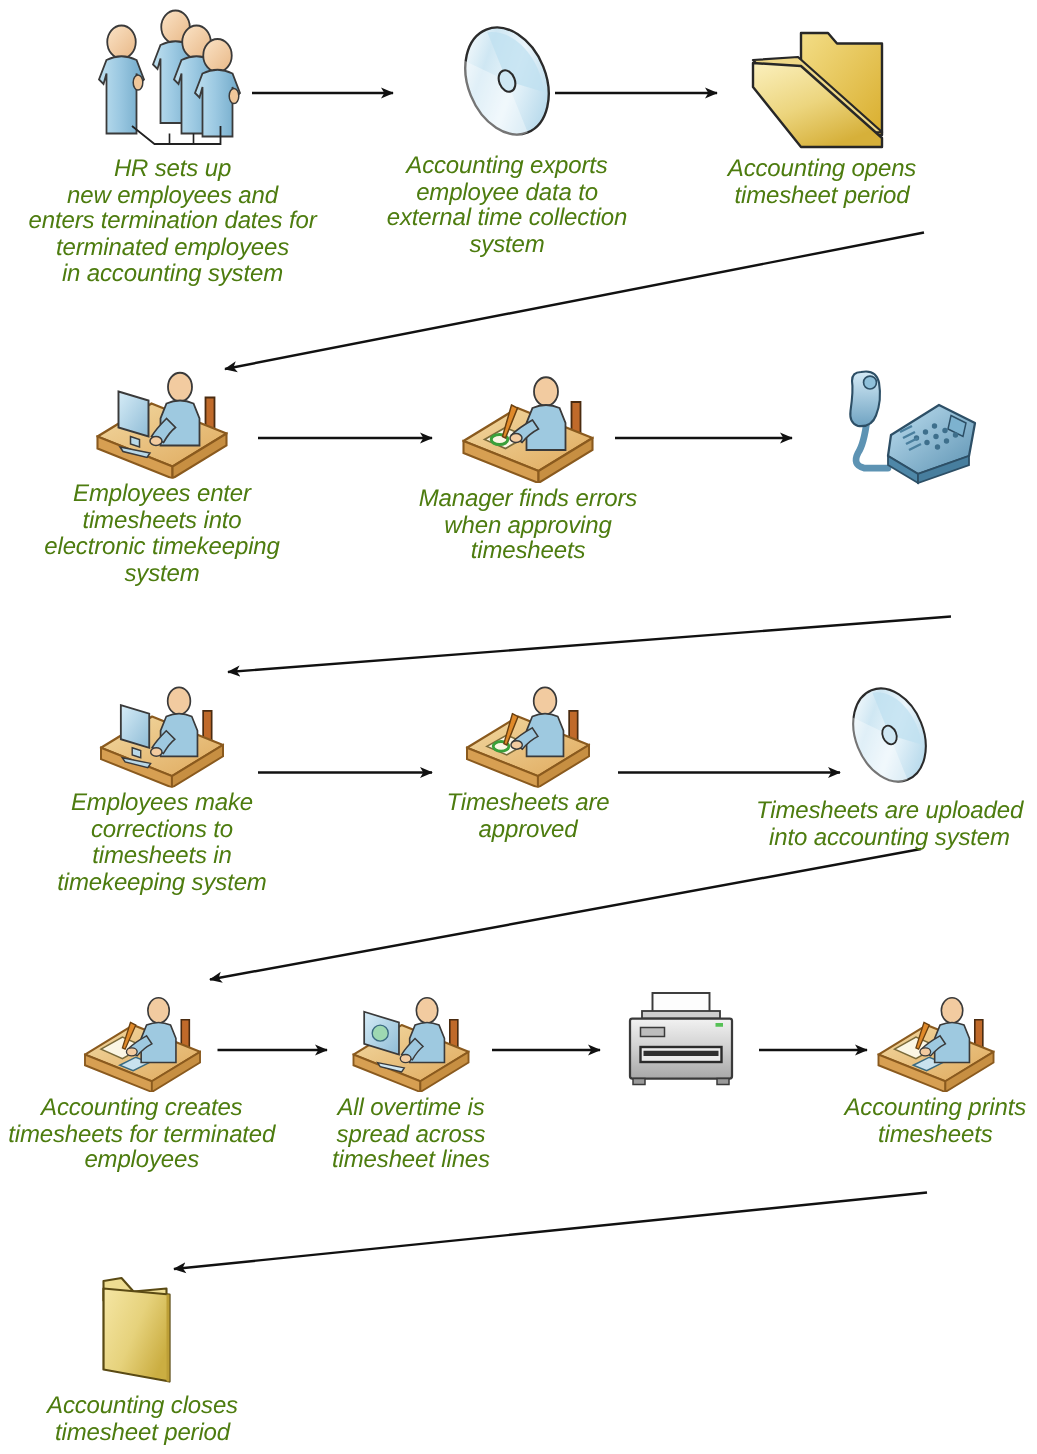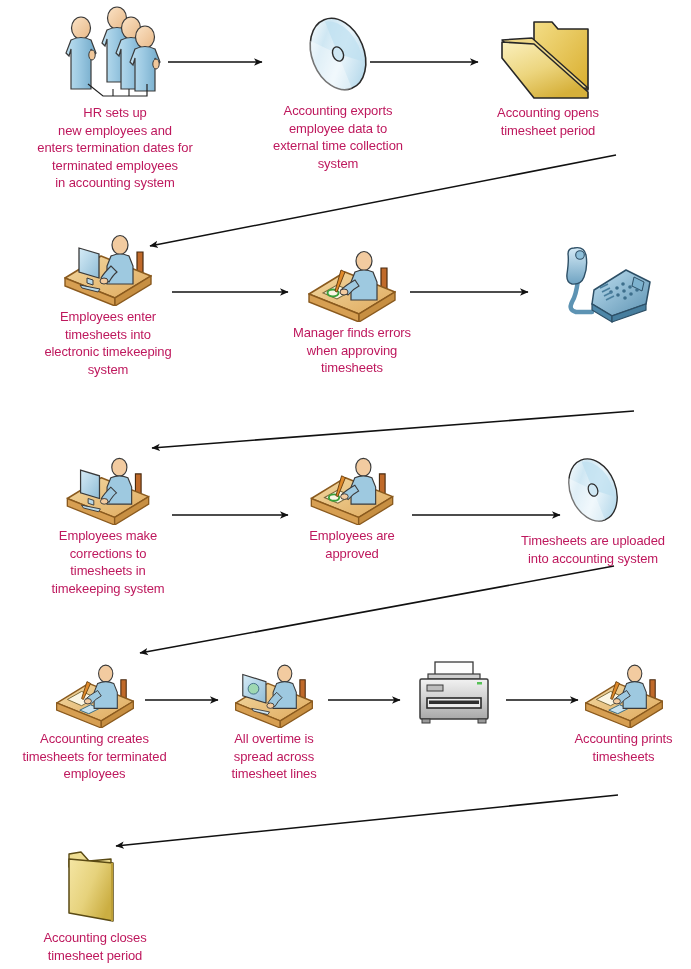--- a/index.html
+++ b/index.html
@@ -20,26 +20,27 @@
   }
   .node {
     position: absolute;
     text-align: center;
   }
   .node-icon {
     display: block;
     margin: 0 auto;
   }
   .node-label {
-    font-size: 13px;
+    font-size: 16px;
     line-height: 17.5px;
-    color: #be185d;
+    color: #4d7c0f;
     white-space: pre-line;
     margin-top: 2px;
     letter-spacing: -0.1px;
+    font-style: italic;
   }
   .arrow-layer {
     position: absolute;
     left: 0;
     top: 0;
     width: 691px;
     height: 969px;
     pointer-events: none;
   }
   .icon-wrap { position: relative; display:block; }
@@ -196,21 +197,21 @@
 
         <path d="M10,30 L40,28 L96,78 L60,80 Z" fill="#efd887" stroke="#272727" stroke-width="1.5" stroke-linejoin="round"></path>
 
         <path d="M10,32 L42,34 L96,82 L96,88 L42,88 L10,48 Z" fill="url(#folFront)" stroke="#272727" stroke-width="1.6" stroke-linejoin="round"></path>
       </svg>
     </span>
     <div class="node-label">Accounting opens
 timesheet period</div>
   </div>
 
-  <div class="node" style="left:18px; top:232px; width:180px;">
+  <div class="node" style="left:18px; top:245px; width:180px;">
     <span class="icon-wrap">
       <svg class="node-icon" width="110" height="74" viewBox="0 0 110 74">
         <defs>
           <linearGradient id="deskG" x1="0" y1="0" x2="1" y2="1">
             <stop offset="0%" stop-color="#f2d9a3"></stop>
               <stop offset="100%" stop-color="#dfa95c"></stop>
           </linearGradient>
           <linearGradient id="monG" x1="0" y1="0" x2="1" y2="1">
             <stop offset="0%" stop-color="#d6ecf7"></stop>
               <stop offset="100%" stop-color="#8fbcd6"></stop>
@@ -341,21 +342,21 @@
         <path d="M62,66 L62,74 L98,52 L98,44 Z" fill="#c78f42" stroke="#8a5a1e" stroke-width="1.4"></path>
         <path d="M26,45 L40,37 L54,43 L40,51 Z" fill="#fbf6e4" stroke="#7a6a3a" stroke-width="1.1"></path>
         <ellipse cx="36" cy="45" rx="5.5" ry="3.4" fill="none" stroke="#3aa03a" stroke-width="2"></ellipse>
         <path d="M44,22 L48,24 L40,44 L38,43 Z" fill="#e08a2a" stroke="#6a4010" stroke-width="1"></path>
         <ellipse cx="67" cy="13" rx="8" ry="9.5" fill="#f2cba0" stroke="#3a3a3a" stroke-width="1.2"></ellipse>
         <path d="M58,24 q9,-4 18,0 l4,10 v18 h-26 v-18 z" fill="#9ec9e0" stroke="#3a3a3a" stroke-width="1.2"></path>
         <path d="M58,32 q-9,5 -14,10 l7,5 q5,-6 11,-9 z" fill="#9ec9e0" stroke="#3a3a3a" stroke-width="1.1"></path>
         <ellipse cx="47" cy="44" rx="4" ry="3" fill="#f2cba0" stroke="#3a3a3a" stroke-width="1"></ellipse>
       </svg>
     </span>
-    <div class="node-label">Employees are
+    <div class="node-label">Timesheets are
 approved</div>
   </div>
 
   <div class="node" style="left:2px; top:662px; width:185px;">
     <span class="icon-wrap">
       <svg class="node-icon" width="100" height="66" viewBox="0 0 110 74">
         <path d="M84,20 l6,0 0,30 -6,0 z" fill="#c06a2a" stroke="#4a2b10" stroke-width="1.2"></path>
         <path d="M12,46 L48,24 L98,44 L62,66 Z" fill="url(#deskG)" stroke="#8a5a1e" stroke-width="1.6" stroke-linejoin="round"></path>
         <path d="M12,46 L12,54 L62,74 L62,66 Z" fill="#d79f52" stroke="#8a5a1e" stroke-width="1.4"></path>
         <path d="M62,66 L62,74 L98,52 L98,44 Z" fill="#c78f42" stroke="#8a5a1e" stroke-width="1.4"></path>

